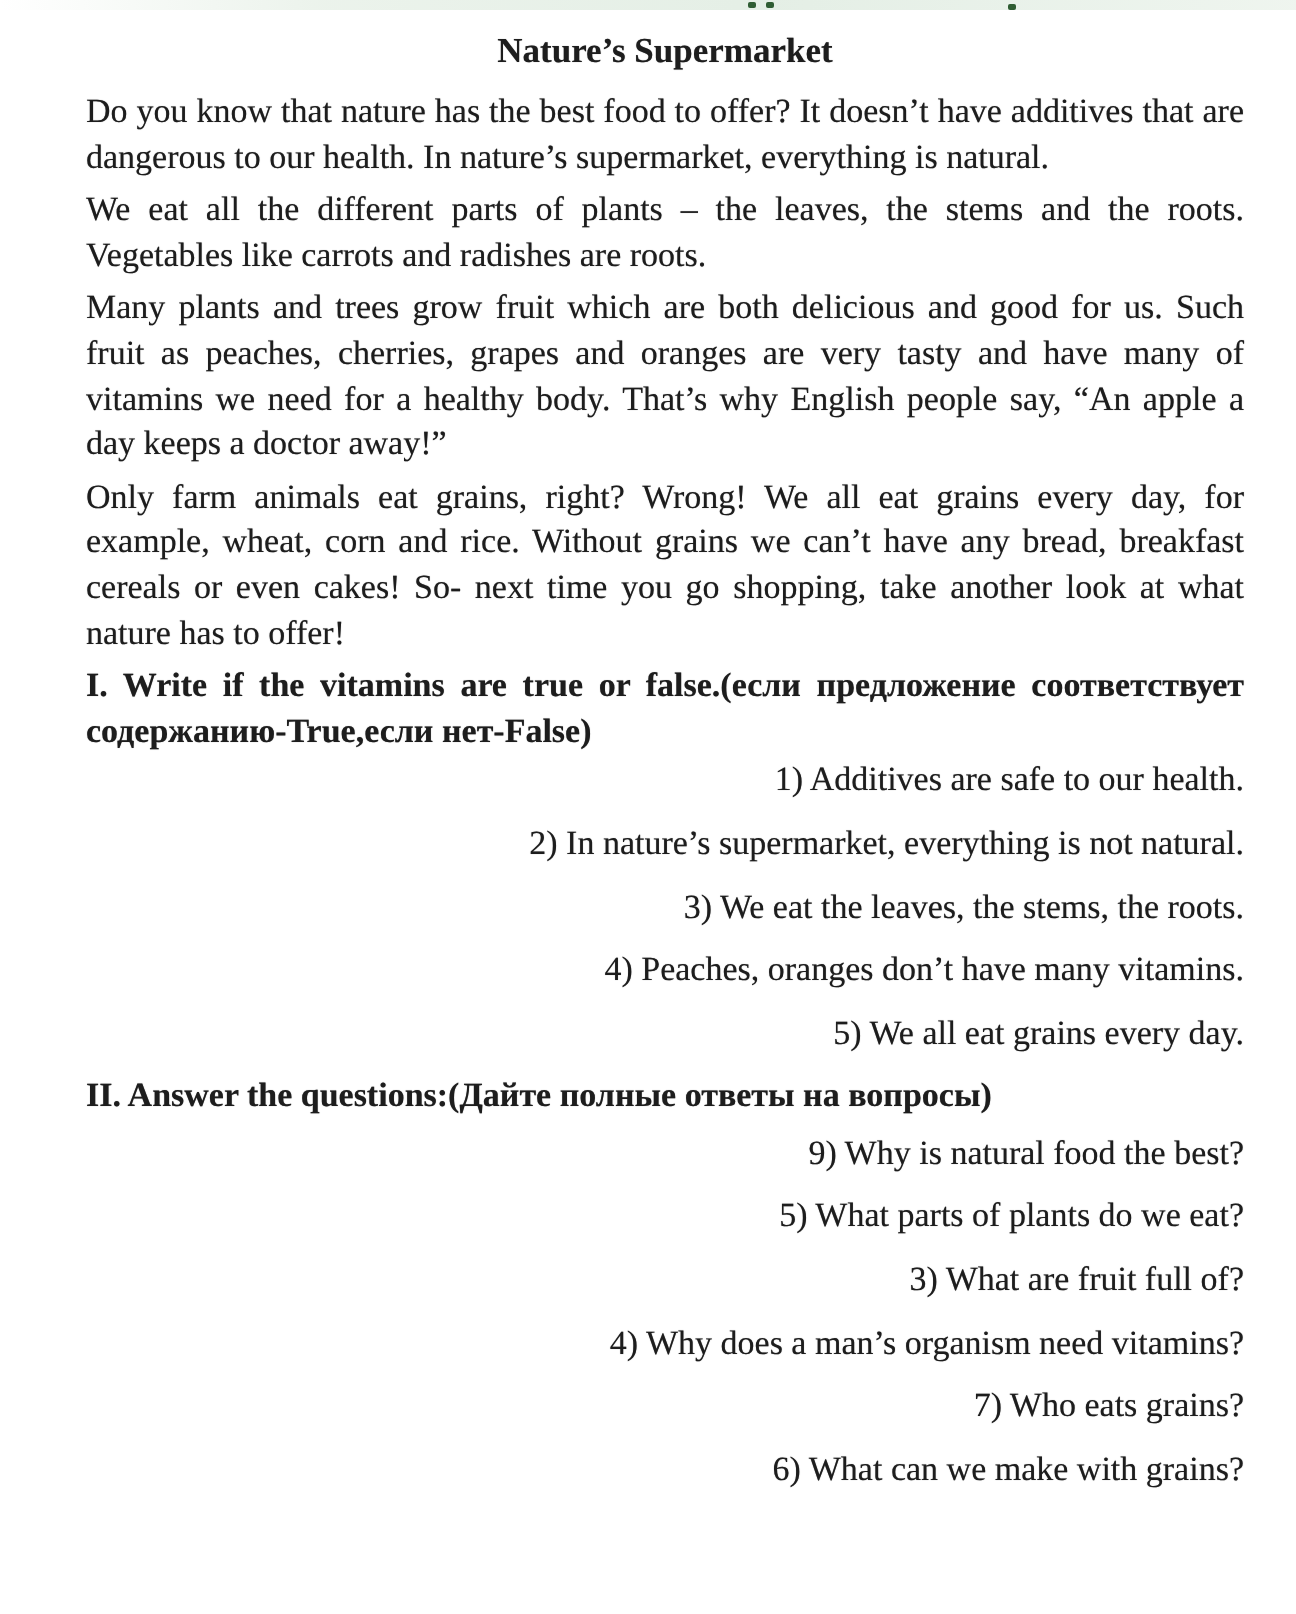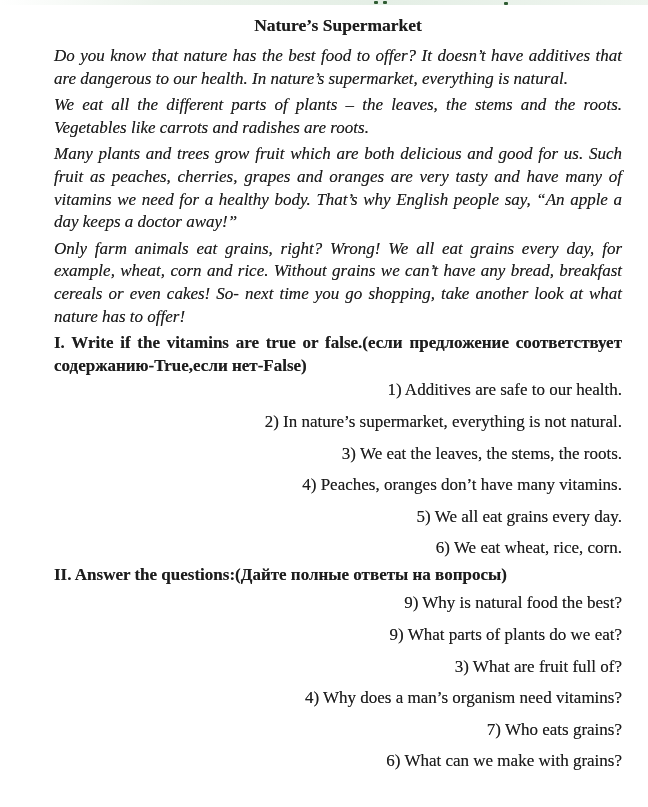--- a/index.html
+++ b/index.html
@@ -31,36 +31,35 @@
     position: absolute;
     width: 4px; height: 3px;
     background: #2f5d33;
     border-radius: 1px;
   }
   .artifact-dot.d1 { left: 374px; top: 1px; }
   .artifact-dot.d2 { left: 383px; top: 1px; }
   .artifact-dot.d3 { left: 504px; top: 2px; }
 
   .content {
-    padding: 13px 26px 0 54px;
+    padding: 13px 26px 0 43px;
     text-shadow: 0 0 0.4px rgba(10,10,10,0.55); 
   }
   .title {
     font-size: 17.5px;
     line-height: 24px;
     font-weight: bold;
     text-align: center;
     margin: 0 0 8px 0;
   }
   p.body {
     font-size: 17px;
     line-height: 22.6px;
     text-align: justify;
     margin: 0 0 4px 0;
-    font-style: italic;
   }
   h2.heading {
     font-size: 17px;
     line-height: 22.6px;
     font-weight: bold;
     text-align: justify;
     margin: 0 0 2px 0;
   }
   h2.heading.second {
     margin: 0 0 6px 0;
@@ -96,28 +95,27 @@
     <p class="body">Only farm animals eat grains, right? Wrong! We all eat grains every day, for example, wheat, corn and rice. Without grains we can’t have any bread, breakfast cereals or even cakes! So- next time you go shopping, take another look at what nature has to offer!</p>
 
     <h2 class="heading">I. Write if the vitamins are true or false.(если предложение соответствует содержанию-True,если нет-False)</h2>
 
     <div>
       <p class="item">1) Additives are safe to our health.</p>
       <p class="item">2) In nature’s supermarket, everything is not natural.</p>
       <p class="item">3) We eat the leaves, the stems, the roots.</p>
       <p class="item">4) Peaches, oranges don’t have many vitamins.</p>
       <p class="item">5) We all eat grains every day.</p>
-      <p class="item tf-last">6) We eat wheat, rice, corn.</p>
     </div>
 
     <h2 class="heading second">II. Answer the questions:(Дайте полные ответы на вопросы)</h2>
 
     <div>
       <p class="item">9) Why is natural food the best?</p>
-      <p class="item">9) What parts of plants do we eat?</p>
+      <p class="item">5) What parts of plants do we eat?</p>
       <p class="item">3) What are fruit full of?</p>
       <p class="item">4) Why does a man’s organism need vitamins?</p>
       <p class="item">7) Who eats grains?</p>
       <p class="item">6) What can we make with grains?</p>
     </div>
 
   </div>
 </div>
 
 </body></html>

